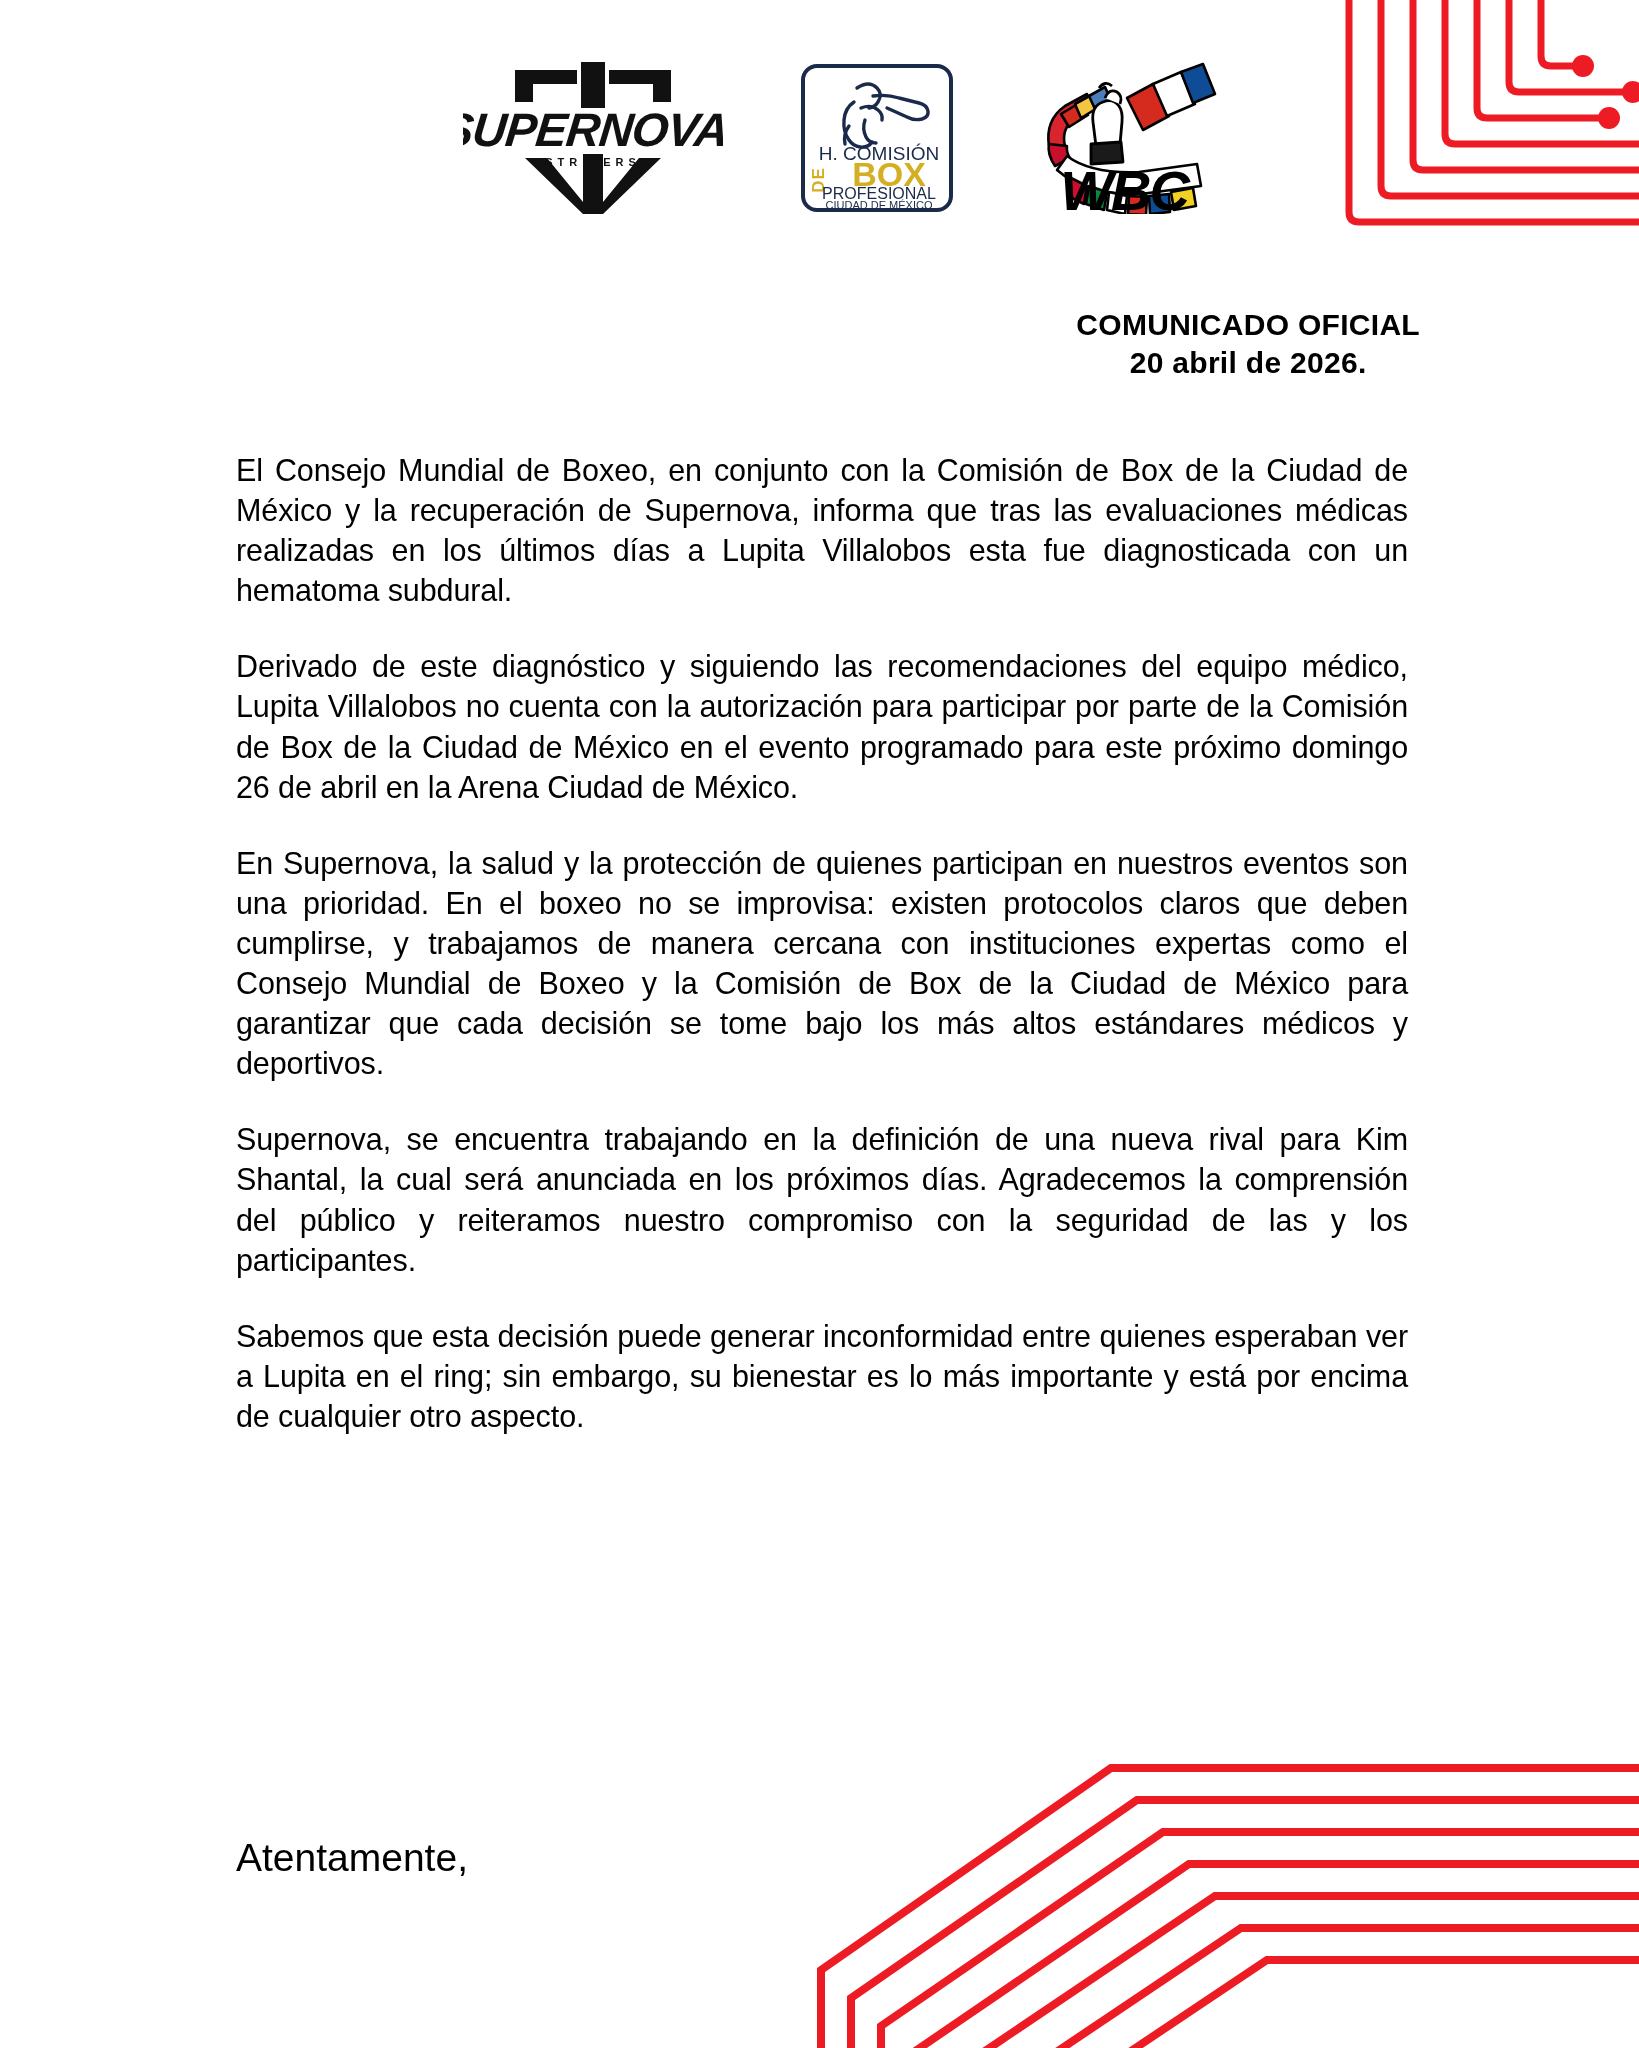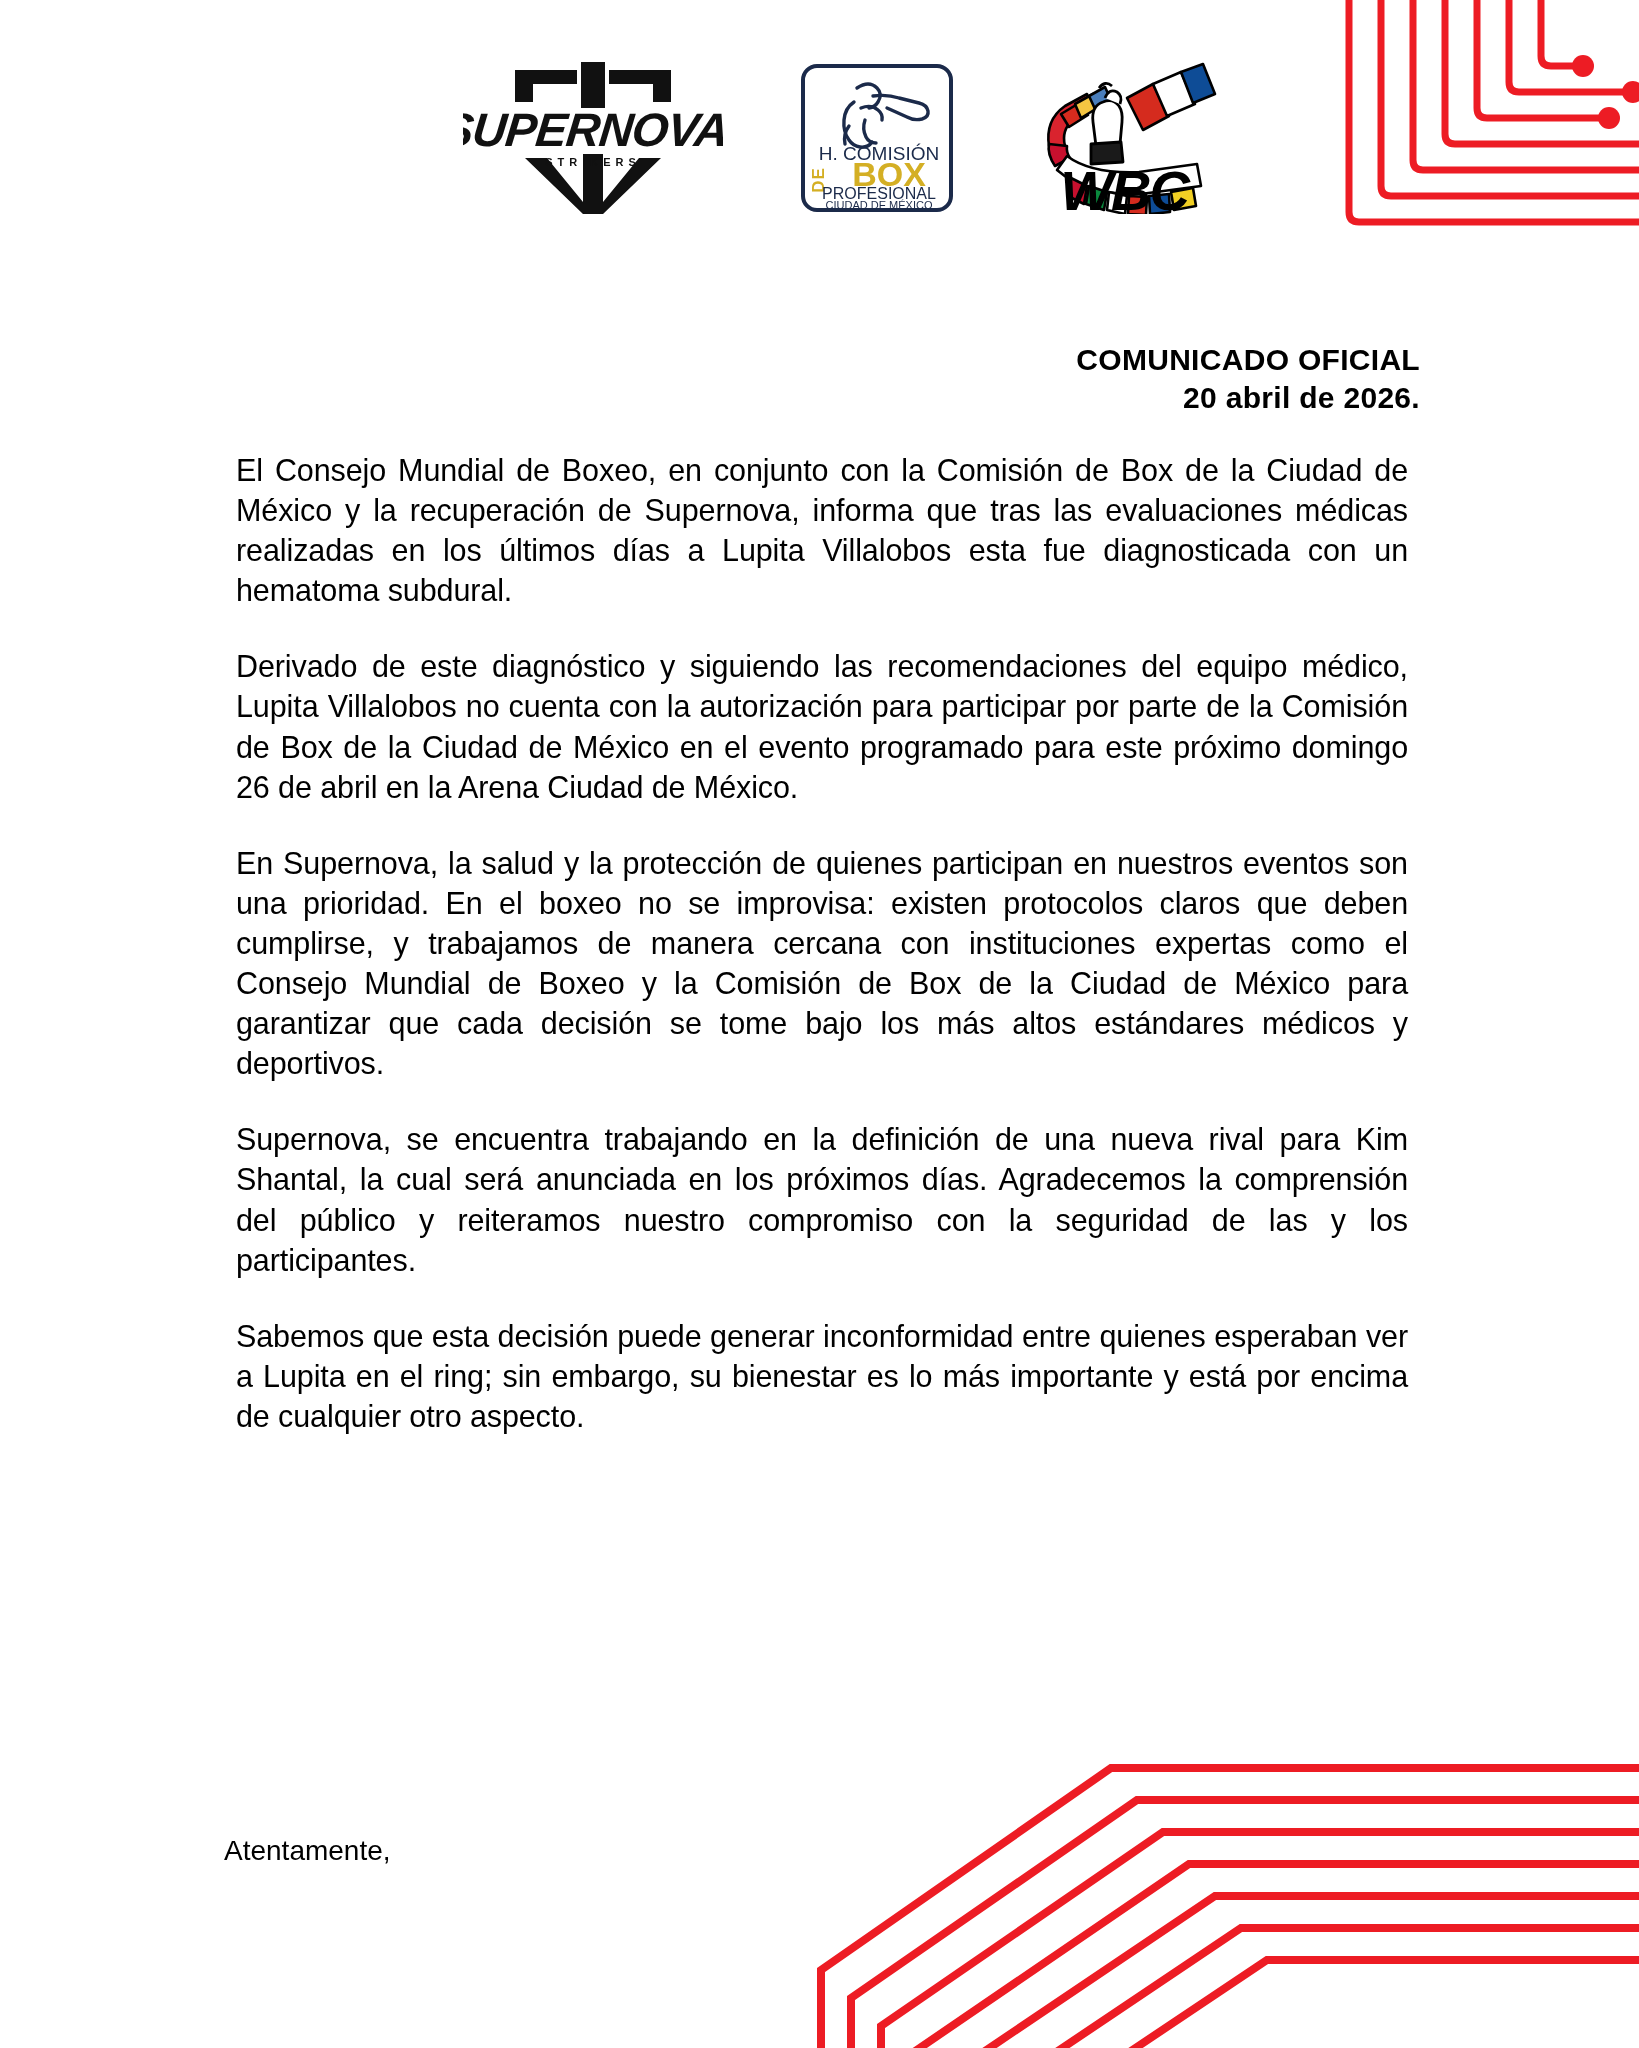--- a/index.html
+++ b/index.html
@@ -57,23 +57,23 @@
   .logo { position: relative; }
   .logo svg { display: block; }
 
   .logo-supernova { width: 260px; height: 160px; margin-top: 8px; }
   .logo-comision  { width: 156px; height: 152px; margin-top: 16px; }
   .logo-wbc       { width: 186px; height: 156px; margin-top: 12px; }
 
   
   .heading {
     position: absolute;
-    top: 341px;
+    top: 306px;
     right: 219px;
-    text-align: right;
+    text-align: center;
     font-weight: bold;
     font-size: 30px;
     line-height: 1.28;
     letter-spacing: 0.3px;
   }
 
   
   .body-copy {
     position: absolute;
     top: 450px;
@@ -87,22 +87,22 @@
     margin: 0 0 36px 0;
     letter-spacing: -0.1px;
   }
   .para:last-child { margin-bottom: 0; }
   .para b { font-weight: normal; }
 
   
   .signature {
     position: absolute;
     top: 1832px;
-    left: 224px;
-    font-size: 28px;
+    left: 236px;
+    font-size: 39px;
     line-height: 1.33;
   }
   .sig-name { font-weight: bold; }
 </style>
 </head>
 <body>
 
 <div class="page">
 
   <div class="deco deco-tr">

